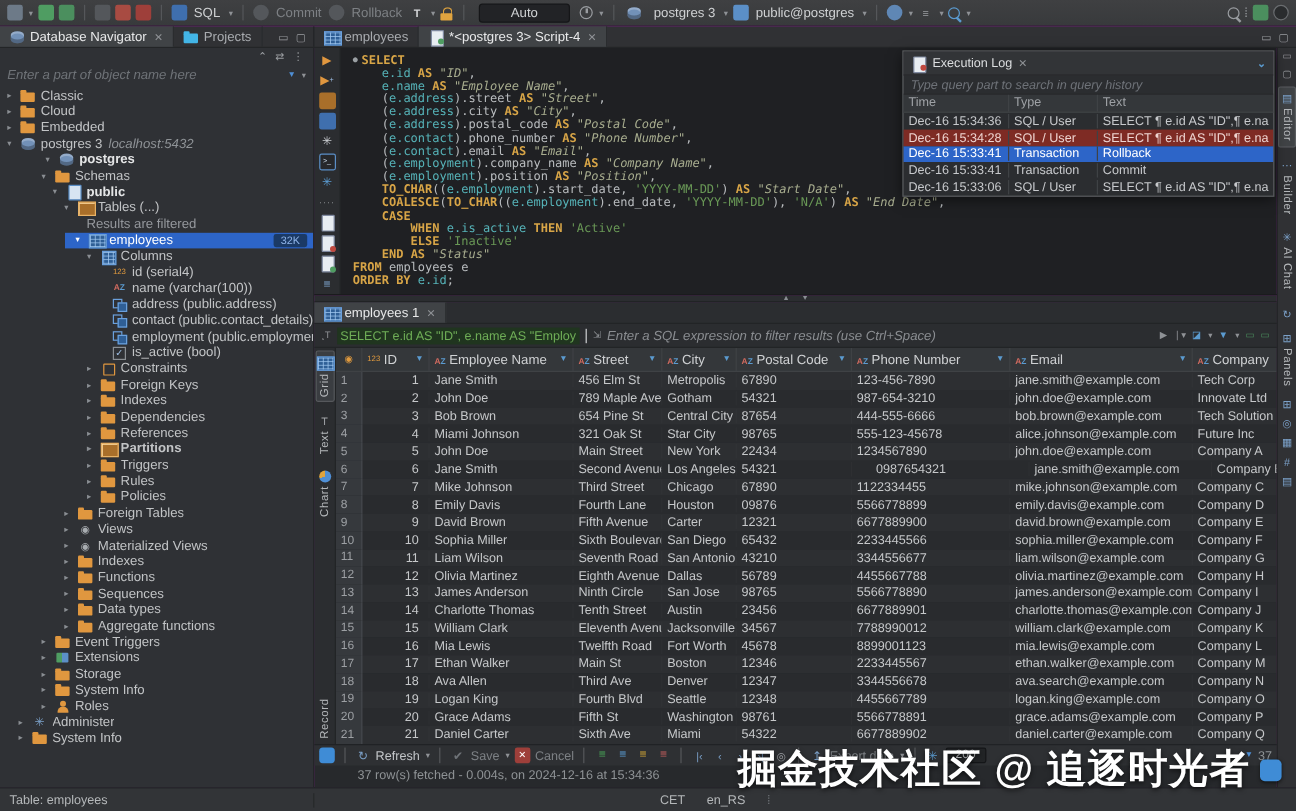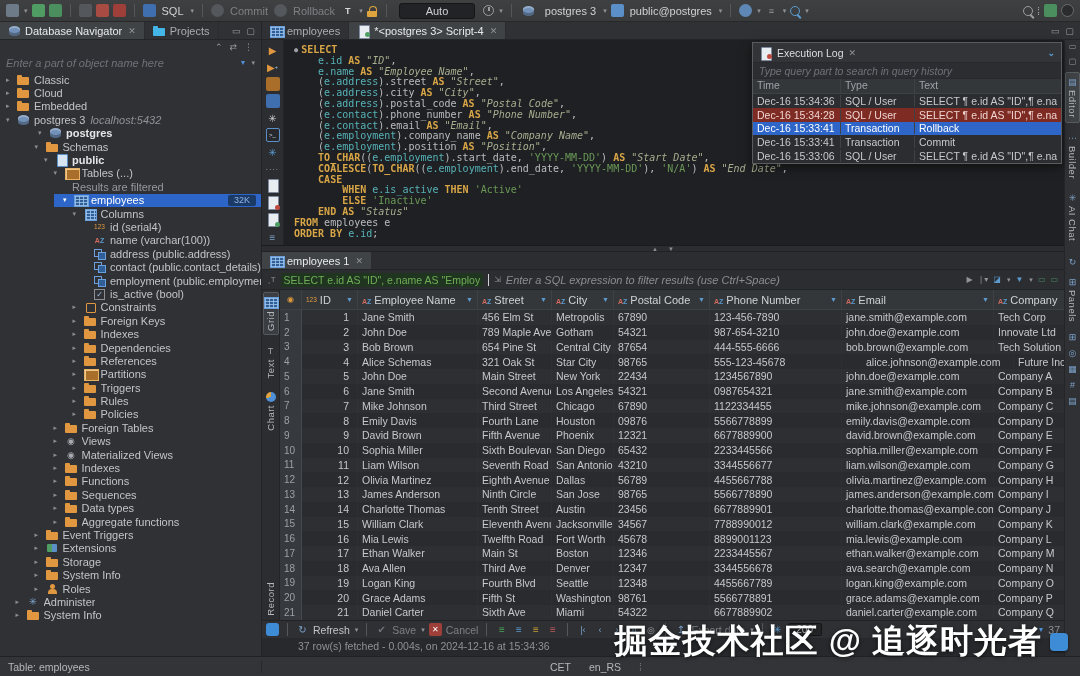--- a/index.html
+++ b/index.html
@@ -359,21 +359,21 @@
           <div class="trow" style="padding-left: 72.5px;">
             <span class="arr">▸</span>
             <span class="ti fold"></span>
             <span class="tl">Dependencies</span>
           </div>
           <div class="trow" style="padding-left: 72.5px;">
             <span class="arr">▸</span>
             <span class="ti fold"></span>
             <span class="tl">References</span>
           </div>
-          <div class="trow" style="padding-left: 72.5px;">
+          <div class="trow" style="padding-left: 72.5px; font-weight: bold;">
             <span class="arr">▸</span>
             <span class="ti part"></span>
             <span class="tl">Partitions</span>
           </div>
           <div class="trow" style="padding-left: 72.5px;">
             <span class="arr">▸</span>
             <span class="ti fold"></span>
             <span class="tl">Triggers</span>
           </div>
           <div class="trow" style="padding-left: 72.5px;">
@@ -646,47 +646,47 @@
                   <div class="gc" style="width: 74px;">654 Pine St</div>
                   <div class="gc" style="width: 62px;">Central City</div>
                   <div class="gc" style="width: 96px;">87654</div>
                   <div class="gc" style="width: 132px;">444-555-6666</div>
                   <div class="gc" style="width: 152px;">bob.brown@example.com</div>
                   <div class="gc" style="width: 90px;">Tech Solution</div>
                 </div>
                 <div class="grow">
                   <div class="gc rn">4</div>
                   <div class="gc num" style="width: 56px;">4</div>
-                  <div class="gc" style="width: 120px;">Alice Schemas</div>
+                  <div class="gc" style="width: 120px;">Miami Johnson</div>
                   <div class="gc" style="width: 74px;">321 Oak St</div>
                   <div class="gc" style="width: 62px;">Star City</div>
                   <div class="gc" style="width: 96px;">98765</div>
                   <div class="gc" style="width: 132px;">555-123-45678</div>
-                  <div class="gc" style="width: 152px; margin-left: 20px;">alice.johnson@example.com</div>
+                  <div class="gc" style="width: 152px;">alice.johnson@example.com</div>
                   <div class="gc" style="width: 90px;">Future Inc</div>
                 </div>
                 <div class="grow">
                   <div class="gc rn">5</div>
                   <div class="gc num" style="width: 56px;">5</div>
                   <div class="gc" style="width: 120px;">John Doe</div>
                   <div class="gc" style="width: 74px;">Main Street</div>
                   <div class="gc" style="width: 62px;">New York</div>
                   <div class="gc" style="width: 96px;">22434</div>
                   <div class="gc" style="width: 132px;">1234567890</div>
                   <div class="gc" style="width: 152px;">john.doe@example.com</div>
                   <div class="gc" style="width: 90px;">Company A</div>
                 </div>
                 <div class="grow">
                   <div class="gc rn">6</div>
                   <div class="gc num" style="width: 56px;">6</div>
                   <div class="gc" style="width: 120px;">Jane Smith</div>
                   <div class="gc" style="width: 74px;">Second Avenue</div>
                   <div class="gc" style="width: 62px;">Los Angeles</div>
                   <div class="gc" style="width: 96px;">54321</div>
-                  <div class="gc" style="width: 132px;">0987654321</div>
+                  <div class="gc" style="width: 132px; margin-left: 16px;">0987654321</div>
                   <div class="gc" style="width: 152px;">jane.smith@example.com</div>
                   <div class="gc" style="width: 90px;">Company B</div>
                 </div>
                 <div class="grow">
                   <div class="gc rn">7</div>
                   <div class="gc num" style="width: 56px;">7</div>
                   <div class="gc" style="width: 120px;">Mike Johnson</div>
                   <div class="gc" style="width: 74px;">Third Street</div>
                   <div class="gc" style="width: 62px;">Chicago</div>
                   <div class="gc" style="width: 96px;">67890</div>
@@ -703,21 +703,21 @@
                   <div class="gc" style="width: 96px;">09876</div>
                   <div class="gc" style="width: 132px;">5566778899</div>
                   <div class="gc" style="width: 152px;">emily.davis@example.com</div>
                   <div class="gc" style="width: 90px;">Company D</div>
                 </div>
                 <div class="grow">
                   <div class="gc rn">9</div>
                   <div class="gc num" style="width: 56px;">9</div>
                   <div class="gc" style="width: 120px;">David Brown</div>
                   <div class="gc" style="width: 74px;">Fifth Avenue</div>
-                  <div class="gc" style="width: 62px;">Phoenix</div>
+                  <div class="gc" style="width: 62px;">Carter</div>
                   <div class="gc" style="width: 96px;">12321</div>
                   <div class="gc" style="width: 132px;">6677889900</div>
                   <div class="gc" style="width: 152px;">david.brown@example.com</div>
                   <div class="gc" style="width: 90px;">Company E</div>
                 </div>
                 <div class="grow">
                   <div class="gc rn">10</div>
                   <div class="gc num" style="width: 56px;">10</div>
                   <div class="gc" style="width: 120px;">Sophia Miller</div>
                   <div class="gc" style="width: 74px;">Sixth Boulevard</div>

